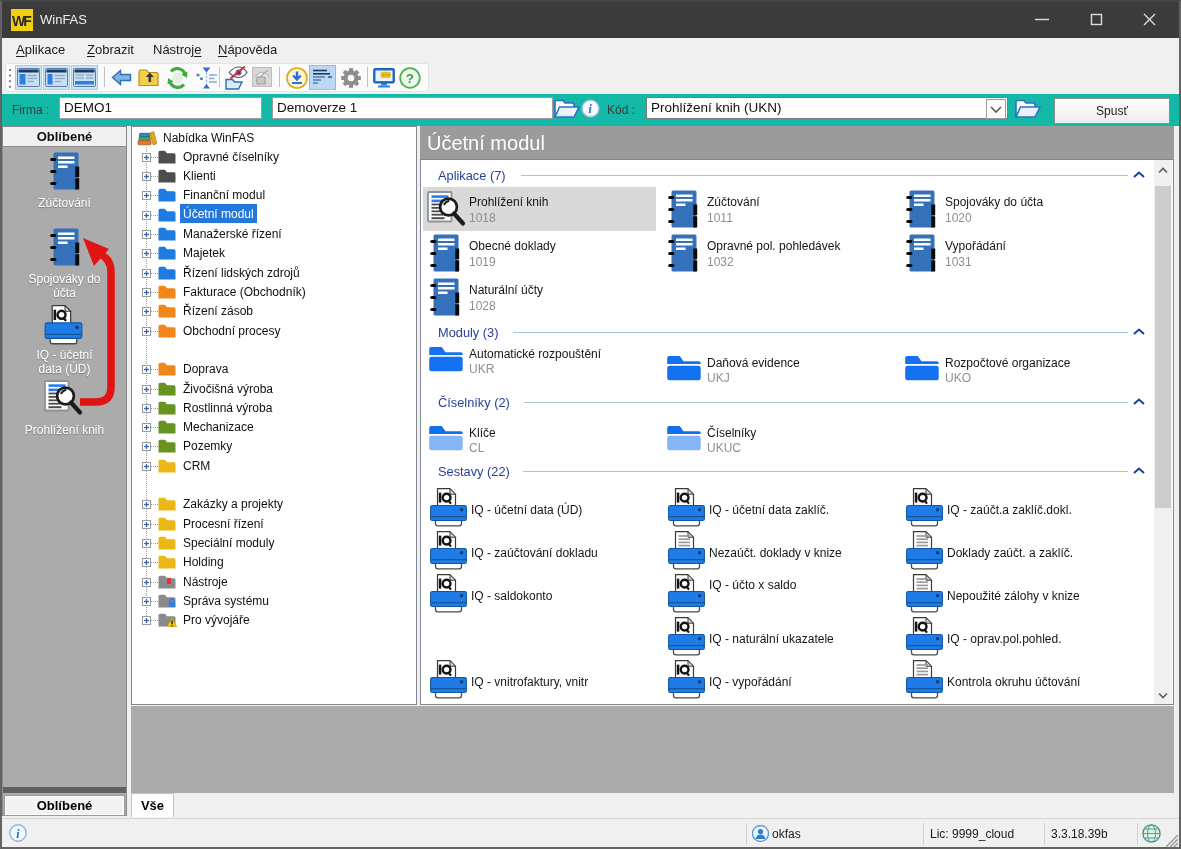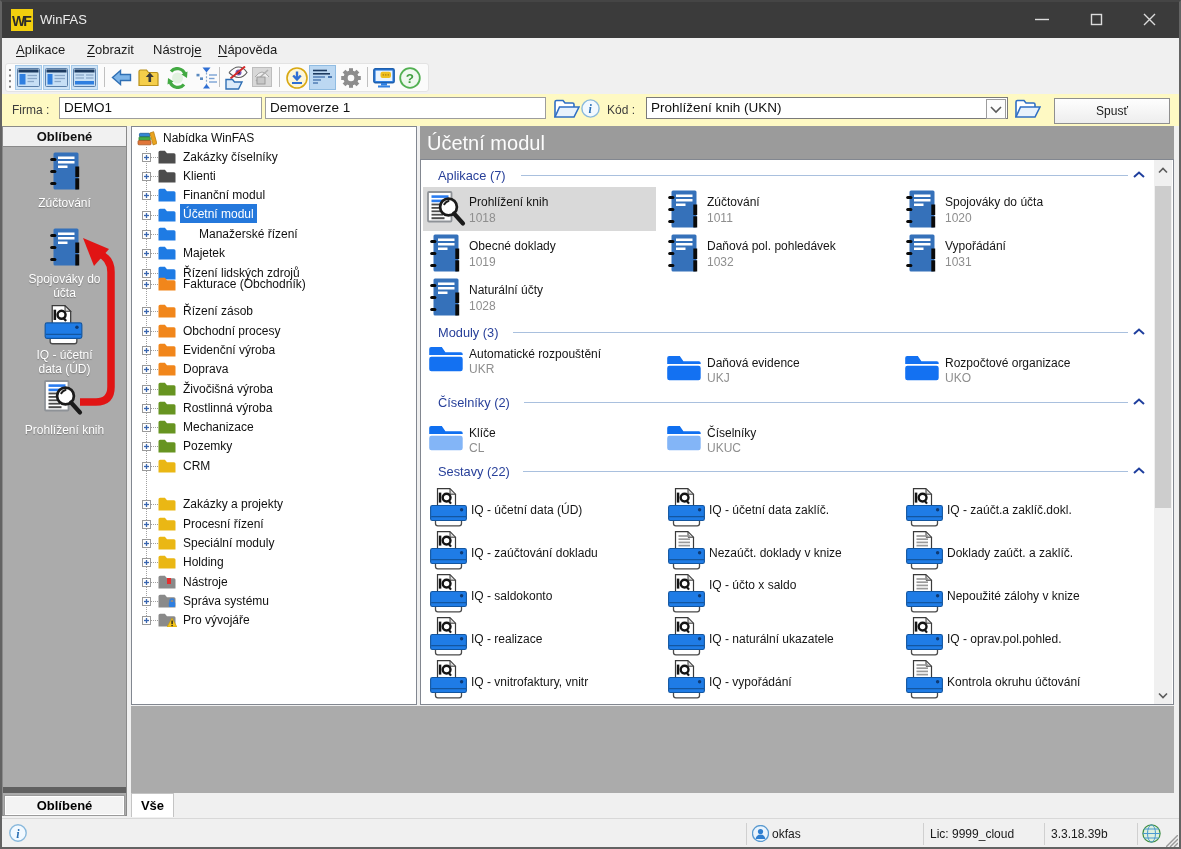--- a/index.html
+++ b/index.html
@@ -10,21 +10,21 @@
   #wflogo { position:absolute; left:10px; top:8px; width:22px; height:22px; background:#f2cf0e; }
   #wflogo span { position:absolute; left:1px; top:4px; font-weight:bold; font-size:14px; color:#2b2b2b; letter-spacing:-2px; }
   #wintitle { position:absolute; left:39px; top:11px; font-size:13px; color:#ededed; }
   #menubar { position:absolute; left:1px; top:38px; width:1179px; height:24px; background:#f0f0f0; font-size:13px; color:#1a1a1a; }
   #menubar span { position:absolute; top:4px; }
   #menubar u { text-decoration:underline; text-underline-offset:2px; }
   #toolbar { position:absolute; left:1px; top:62px; width:1179px; height:32px; background:#f0f0f0; }
   #toolpanel { position:absolute; left:4px; top:1px; width:424px; height:29px; background:#fbfbfb; border:1px solid #e3e3e3; border-radius:3px; }
   .tsep { position:absolute; top:5px; width:1px; height:20px; background:#c0c0c0; }
   .tbtn { position:absolute; top:3px; width:27px; height:25px; background:#cfe4f7; border:1px solid #a5c9e8; }
-  #firmarow { position:absolute; left:1px; top:94px; width:1179px; height:32px; background:#fef9c3; font-size:12px; color:#3c3c3c; }
+  #firmarow { position:absolute; left:1px; top:94px; width:1179px; height:32px; background:#14b8a6; font-size:12px; color:#3c3c3c; }
   .inp { position:absolute; top:3px; height:22px; background:#fff; border:1px solid #9d9d9d; font-size:13.5px; color:#101010; padding:2px 4px 0 4px; white-space:nowrap; }
   #leftpanel { position:absolute; left:2px; top:126px; width:125px; height:690px; background:#ababab; border:1px solid #8a8a8a; }
   #lefthdr { position:absolute; left:0px; top:0px; width:123px; height:20px; background:#f1f1f1; border-bottom:1px solid #8a8a8a; text-align:center; font-weight:bold; font-size:13px; color:#111; padding-top:2px; }
   .favlbl { position:absolute; width:123px; text-align:center; font-size:12px; color:#fff; text-shadow:0 1px 1px rgba(90,90,90,.6); }
   #treepanel { position:absolute; left:131px; top:126px; width:286px; height:579px; background:#fff; border:1px solid #828790; font-size:12px; color:#101010; }
   .trow { position:absolute; left:0; height:19px; white-space:nowrap; }
   #rightpanel { position:absolute; left:420px; top:126px; width:754px; height:579px; }
   #rphdr { position:absolute; left:0; top:0; width:754px; height:33px; background:#9b9b9b; color:#fcfcfc; font-size:20px; }
   #rpbody { position:absolute; left:0; top:33px; width:754px; height:546px; background:#fff; border:1px solid #828790; overflow:hidden; }
   .sechdr { position:absolute; left:17px; font-size:12.8px; color:#28409a; }
@@ -268,21 +268,21 @@
       <rect x="5" y="17.5" width="12" height="2" fill="#2f7fe0"></rect>
     </svg>
 <svg class="abs" style="left:398px;top:5px" width="22" height="22">
       <circle cx="11" cy="11" r="9.8" fill="#eef8ee" stroke="#52b052" stroke-width="1.8"></circle>
       <text x="6.7" y="16" font-size="13.5" font-weight="bold" fill="#3f9e3f" font-family="Liberation Sans">?</text>
     </svg>
 </div>
 <div id="firmarow">
   <span class="abs" style="left:11px;top:9px">Firma :</span>
   <div class="inp" style="left:58px;width:203px">DEMO1</div>
-  <div class="inp" style="left:264px;width:281px">Demoverze 1</div>
+  <div class="inp" style="left:271px;width:281px">Demoverze 1</div>
   <svg class="abs" style="left:553px;top:4px" width="26" height="22">
       <path d="M1 19 V4 Q1 2.5 2.5 2.5 h6.5 l2 2.5 h7.5 q1.5 0 1.5 1.5 V9" fill="#fff" stroke="#2f6fc4" stroke-width="1.6"></path>
       <path d="M1 19 L5.5 9 H25 L20 19 Z" fill="#e8f2fc" stroke="#2f6fc4" stroke-width="1.6"></path>
     </svg>
   <svg class="abs" style="left:580px;top:5px" width="19" height="19">
       <circle cx="9.5" cy="9.5" r="8.6" fill="#f2f9ff" stroke="#88b8dc" stroke-width="1.4"></circle>
       <text x="7.5" y="14" font-size="12" font-weight="bold" font-style="italic" fill="#2a6fb4" font-family="Liberation Serif">i</text>
     </svg>
   <span class="abs" style="left:606px;top:9px">Kód :</span>
   <div class="inp" style="left:645px;width:362px;border-color:#7a7a7a">Prohlížení knih (UKN)</div>
@@ -338,21 +338,21 @@
       <span class="abs" style="left:31px;top:2px">Nabídka WinFAS</span>
     </div>
 <div class="trow" style="top:21px;width:284px">
       <div class="abs" style="left:19px;top:9px;width:7px;height:1px;border-top:1px dotted #a0a0a0"></div>
       <svg class="abs" style="left:10px;top:5px" width="9" height="9">
         <use href="#plusbox"></use>
       </svg>
       <svg class="abs" style="left:26px;top:2px;color:#4d4d4d" width="18" height="14">
         <use href="#tfold"></use>
       </svg>
-      <span class="abs" style="left:51px;top:2px">Zakázky číselníky</span>
+      <span class="abs" style="left:51px;top:2px">Opravné číselníky</span>
     </div>
 <div class="trow" style="top:40px;width:284px">
       <div class="abs" style="left:19px;top:9px;width:7px;height:1px;border-top:1px dotted #a0a0a0"></div>
       <svg class="abs" style="left:10px;top:5px" width="9" height="9">
         <use href="#plusbox"></use>
       </svg>
       <svg class="abs" style="left:26px;top:2px;color:#4d4d4d" width="18" height="14">
         <use href="#tfold"></use>
       </svg>
       <span class="abs" style="left:51px;top:2px">Klienti</span>
@@ -378,21 +378,21 @@
       <span class="abs" style="left:48px;top:-2px;background:#2478dc;color:#fff;padding:3px 3px 2px 3px">Účetní modul</span>
     </div>
 <div class="trow" style="top:98px;width:284px">
       <div class="abs" style="left:19px;top:9px;width:7px;height:1px;border-top:1px dotted #a0a0a0"></div>
       <svg class="abs" style="left:10px;top:5px" width="9" height="9">
         <use href="#plusbox"></use>
       </svg>
       <svg class="abs" style="left:26px;top:2px;color:#1e7be4" width="18" height="14">
         <use href="#tfold"></use>
       </svg>
-      <span class="abs" style="left:67px;top:2px">Manažerské řízení</span>
+      <span class="abs" style="left:51px;top:2px">Manažerské řízení</span>
     </div>
 <div class="trow" style="top:117px;width:284px">
       <div class="abs" style="left:19px;top:9px;width:7px;height:1px;border-top:1px dotted #a0a0a0"></div>
       <svg class="abs" style="left:10px;top:5px" width="9" height="9">
         <use href="#plusbox"></use>
       </svg>
       <svg class="abs" style="left:26px;top:2px;color:#1e7be4" width="18" height="14">
         <use href="#tfold"></use>
       </svg>
       <span class="abs" style="left:51px;top:2px">Majetek</span>
@@ -400,21 +400,21 @@
 <div class="trow" style="top:137px;width:284px">
       <div class="abs" style="left:19px;top:9px;width:7px;height:1px;border-top:1px dotted #a0a0a0"></div>
       <svg class="abs" style="left:10px;top:5px" width="9" height="9">
         <use href="#plusbox"></use>
       </svg>
       <svg class="abs" style="left:26px;top:2px;color:#1e7be4" width="18" height="14">
         <use href="#tfold"></use>
       </svg>
       <span class="abs" style="left:51px;top:2px">Řízení lidských zdrojů</span>
     </div>
-<div class="trow" style="top:148px;width:284px">
+<div class="trow" style="top:156px;width:284px">
       <div class="abs" style="left:19px;top:9px;width:7px;height:1px;border-top:1px dotted #a0a0a0"></div>
       <svg class="abs" style="left:10px;top:5px" width="9" height="9">
         <use href="#plusbox"></use>
       </svg>
       <svg class="abs" style="left:26px;top:2px;color:#f1861b" width="18" height="14">
         <use href="#tfold"></use>
       </svg>
       <span class="abs" style="left:51px;top:2px">Fakturace (Obchodník)</span>
     </div>
 <div class="trow" style="top:175px;width:284px">
@@ -429,30 +429,20 @@
     </div>
 <div class="trow" style="top:195px;width:284px">
       <div class="abs" style="left:19px;top:9px;width:7px;height:1px;border-top:1px dotted #a0a0a0"></div>
       <svg class="abs" style="left:10px;top:5px" width="9" height="9">
         <use href="#plusbox"></use>
       </svg>
       <svg class="abs" style="left:26px;top:2px;color:#f1861b" width="18" height="14">
         <use href="#tfold"></use>
       </svg>
       <span class="abs" style="left:51px;top:2px">Obchodní procesy</span>
-    </div>
-<div class="trow" style="top:214px;width:284px">
-      <div class="abs" style="left:19px;top:9px;width:7px;height:1px;border-top:1px dotted #a0a0a0"></div>
-      <svg class="abs" style="left:10px;top:5px" width="9" height="9">
-        <use href="#plusbox"></use>
-      </svg>
-      <svg class="abs" style="left:26px;top:2px;color:#f1861b" width="18" height="14">
-        <use href="#tfold"></use>
-      </svg>
-      <span class="abs" style="left:51px;top:2px">Evidenční výroba</span>
     </div>
 <div class="trow" style="top:233px;width:284px">
       <div class="abs" style="left:19px;top:9px;width:7px;height:1px;border-top:1px dotted #a0a0a0"></div>
       <svg class="abs" style="left:10px;top:5px" width="9" height="9">
         <use href="#plusbox"></use>
       </svg>
       <svg class="abs" style="left:26px;top:2px;color:#f1861b" width="18" height="14">
         <use href="#tfold"></use>
       </svg>
       <span class="abs" style="left:51px;top:2px">Doprava</span>
@@ -623,21 +613,21 @@
         <svg class="abs" style="left:6px;top:3px" width="33" height="38">
           <use href="#nb"></use>
         </svg>
         <div class="ititle">Obecné doklady</div>
         <div class="icode">1019</div>
       </div>
 <div class="item" style="left:240px;top:71px">
         <svg class="abs" style="left:6px;top:3px" width="33" height="38">
           <use href="#nb"></use>
         </svg>
-        <div class="ititle">Daňová pol. pohledávek</div>
+        <div class="ititle">Opravné pol. pohledávek</div>
         <div class="icode">1032</div>
       </div>
 <div class="item" style="left:478px;top:71px">
         <svg class="abs" style="left:6px;top:3px" width="33" height="38">
           <use href="#nb"></use>
         </svg>
         <div class="ititle">Vypořádání</div>
         <div class="icode">1031</div>
       </div>
 <div class="item" style="left:2px;top:115px">
@@ -743,26 +733,20 @@
         <svg class="abs" style="left:7px;top:2px" width="37" height="40">
           <use href="#iqp"></use>
         </svg>
         <div class="ititle" style="left:48px;top:6px">IQ - účto x saldo</div>
       </div>
 <div class="item" style="left:478px;top:412px;height:43px">
         <svg class="abs" style="left:7px;top:2px" width="37" height="40">
           <use href="#docp"></use>
         </svg>
         <div class="ititle" style="left:48px;top:17px">Nepoužité zálohy v knize</div>
-      </div>
-<div class="item" style="left:2px;top:455px;height:43px">
-        <svg class="abs" style="left:7px;top:2px" width="37" height="40">
-          <use href="#iqp"></use>
-        </svg>
-        <div class="ititle" style="left:48px;top:17px">IQ - realizace</div>
       </div>
 <div class="item" style="left:240px;top:455px;height:43px">
         <svg class="abs" style="left:7px;top:2px" width="37" height="40">
           <use href="#iqp"></use>
         </svg>
         <div class="ititle" style="left:48px;top:17px">IQ - naturální ukazatele</div>
       </div>
 <div class="item" style="left:478px;top:455px;height:43px">
         <svg class="abs" style="left:7px;top:2px" width="37" height="40">
           <use href="#iqp"></use>

